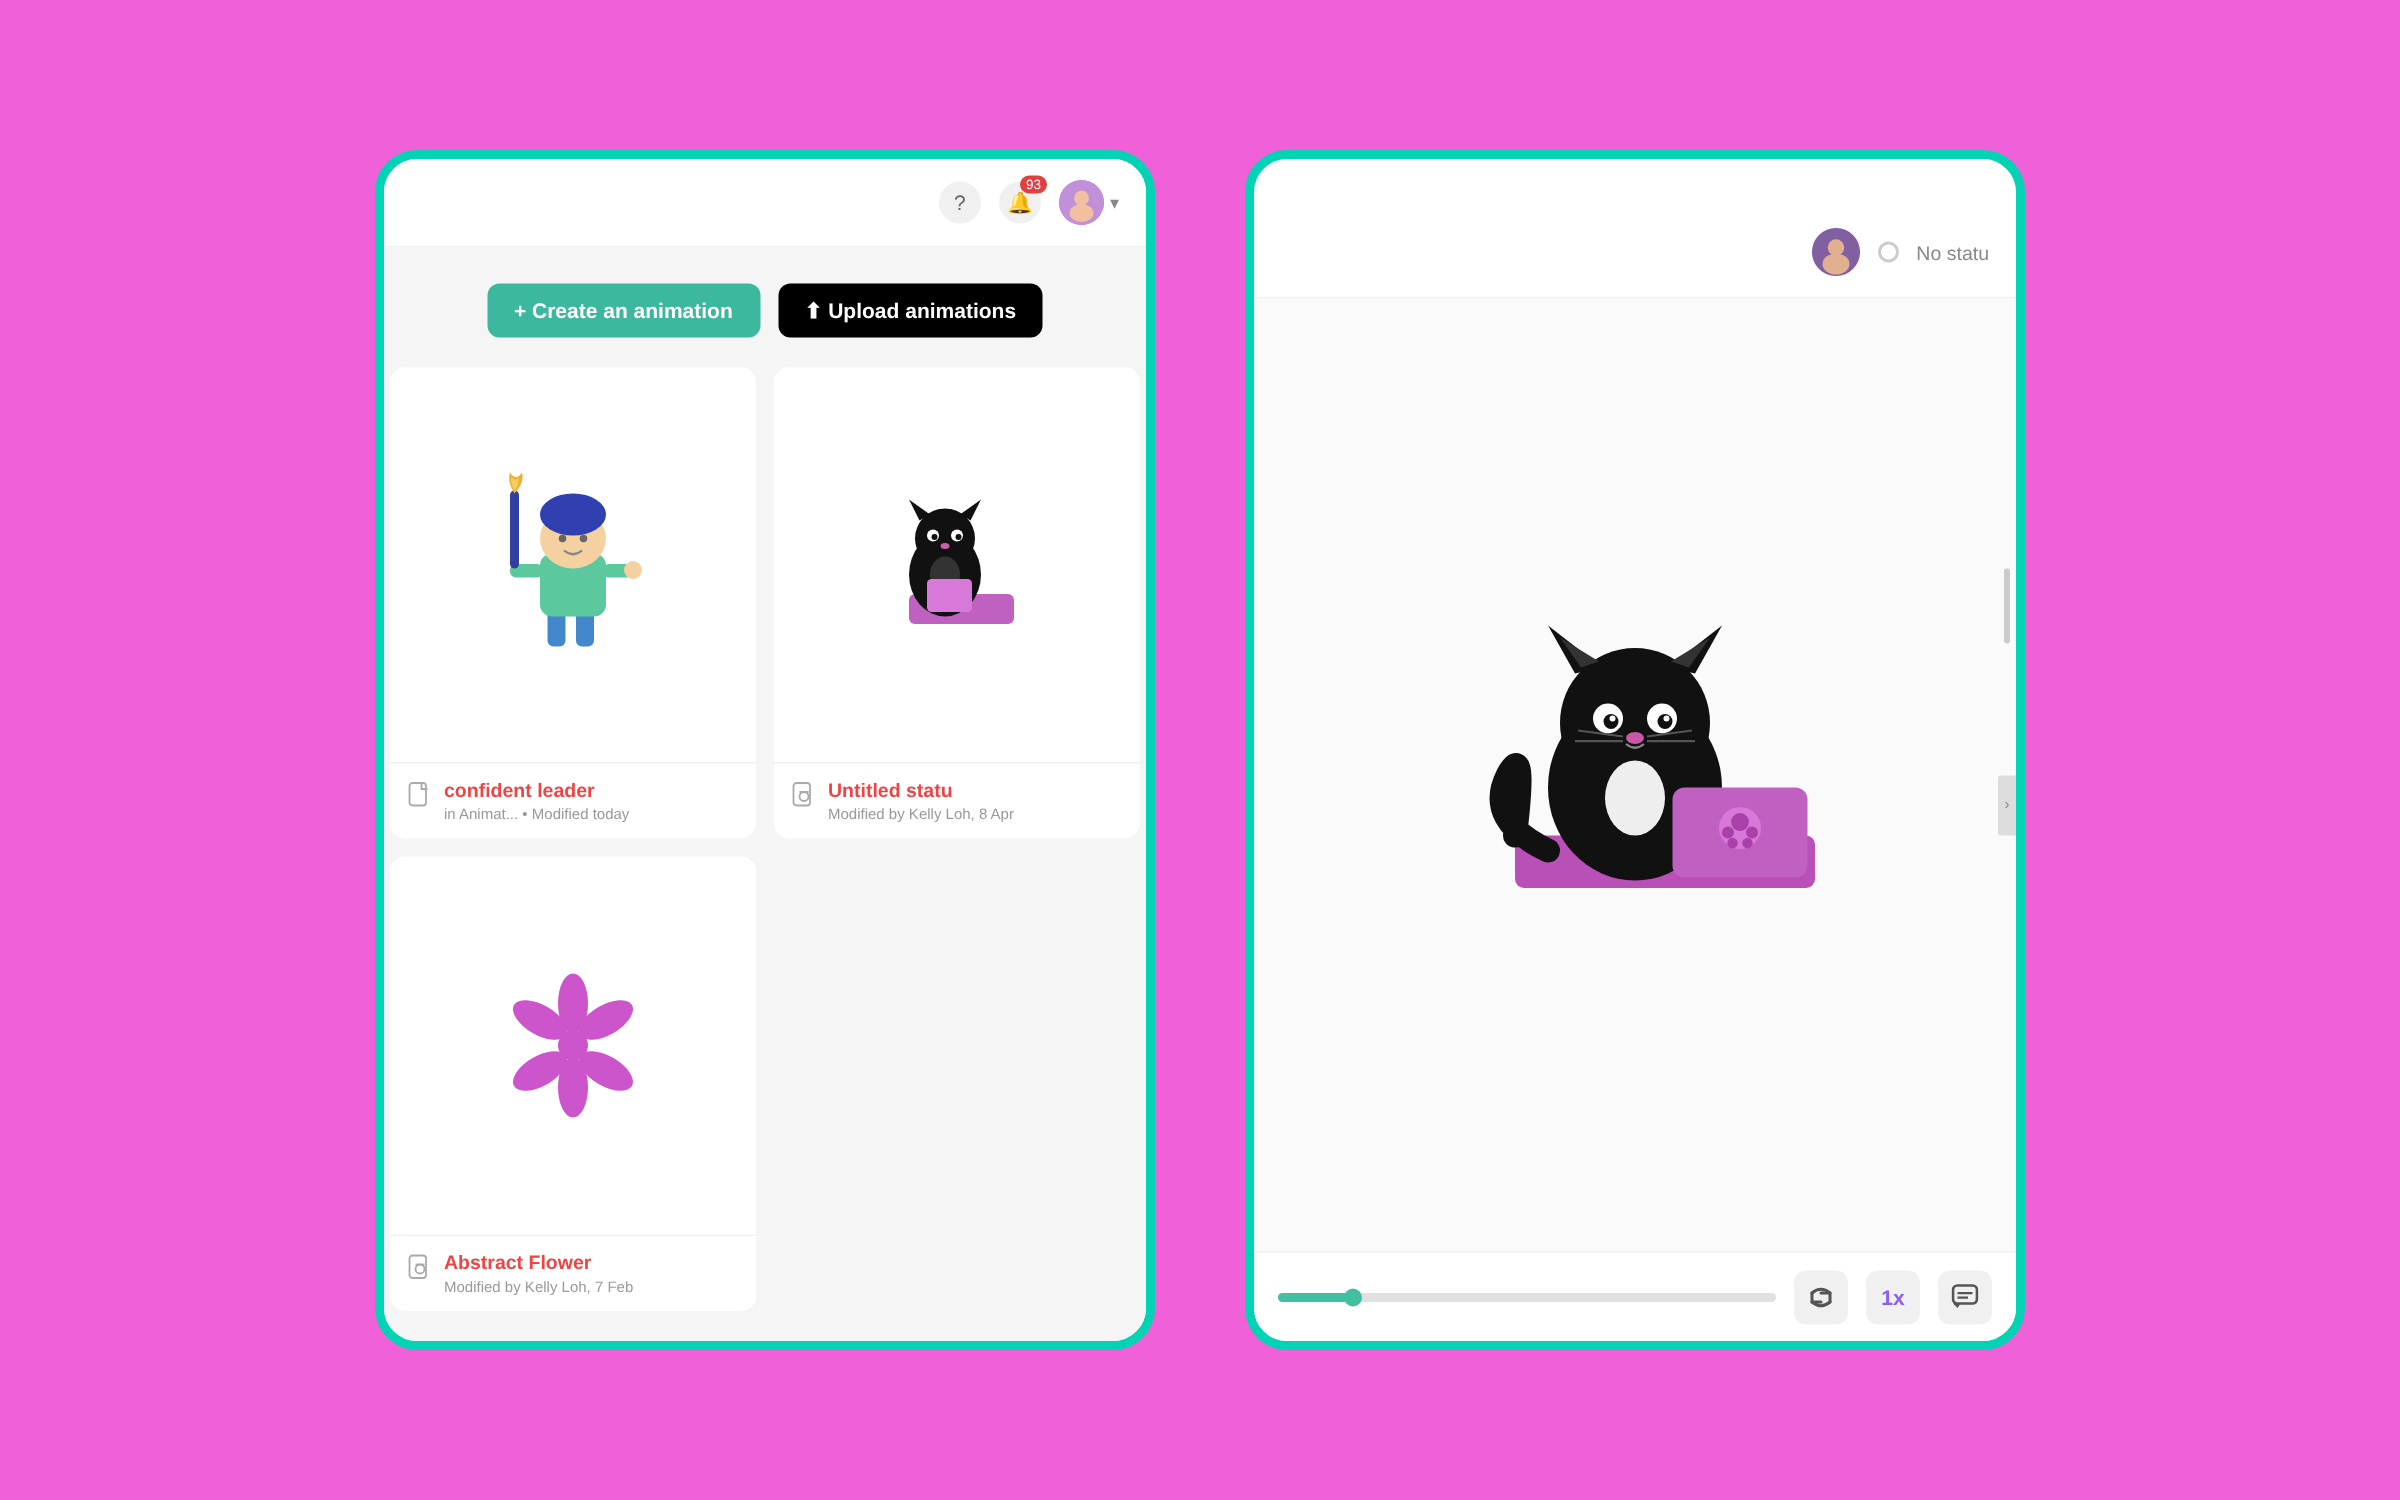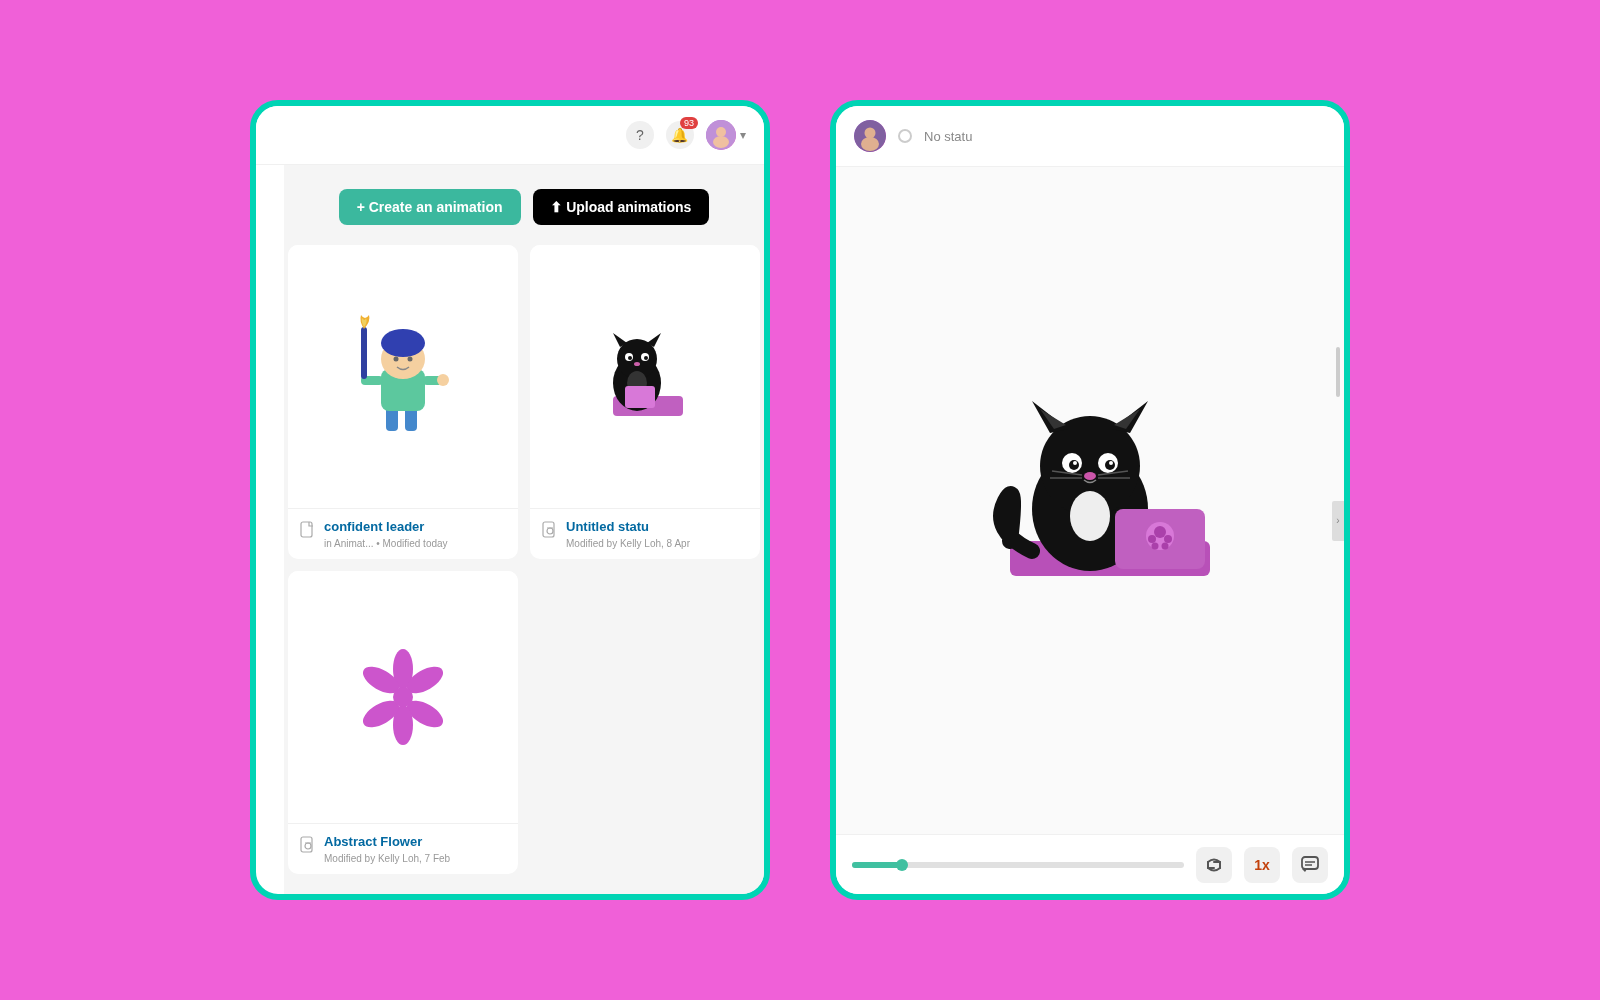--- a/index.html
+++ b/index.html
@@ -90,21 +90,20 @@
       font-size: 12px;
     }
 
     .left-content {
       flex: 1;
       background: #f5f5f5;
       padding: 24px 4px 20px;
       display: flex;
       flex-direction: column;
       gap: 16px;
-      margin-left: 28px;
     }
 
     .action-bar {
       display: flex;
       gap: 12px;
       justify-content: center;
       margin-bottom: 4px;
     }
 
     .btn-create {
@@ -173,21 +172,21 @@
     .file-icon {
       width: 16px;
       height: 18px;
       flex-shrink: 0;
       margin-top: 2px;
     }
 
     .card-title {
       font-size: 13px;
       font-weight: 600;
-      color: #0369a1;
+      color: #ef4444;
       line-height: 1.3;
     }
 
     .card-sub {
       font-size: 10px;
       color: #999;
       margin-top: 2px;
     }
 
     
@@ -208,24 +207,26 @@
       border: 6px solid #00d4b4;
       display: flex;
       flex-direction: column;
       overflow: hidden;
       position: relative;
     }
 
     .right-header {
       display: flex;
       align-items: center;
+      justify-content: flex-end;
       padding: 14px 18px;
       border-bottom: 1px solid #f0f0f0;
       background: #fff;
       gap: 12px;
+      margin-top: 32px;
     }
 
     .status-dot {
       width: 14px;
       height: 14px;
       border-radius: 50%;
       border: 2px solid #ccc;
       background: transparent;
     }
 
@@ -285,21 +286,21 @@
     .footer-btn {
       width: 36px;
       height: 36px;
       background: #f0f0f0;
       border: none;
       border-radius: 8px;
       display: flex;
       align-items: center;
       justify-content: center;
       cursor: pointer;
-      color: #c2410c;
+      color: #8b5cf6;
       font-size: 14px;
       font-weight: 600;
     }
   </style>
 </head>
 <body>
 
 <div class="left-panel">
 
   <div class="left-header">

